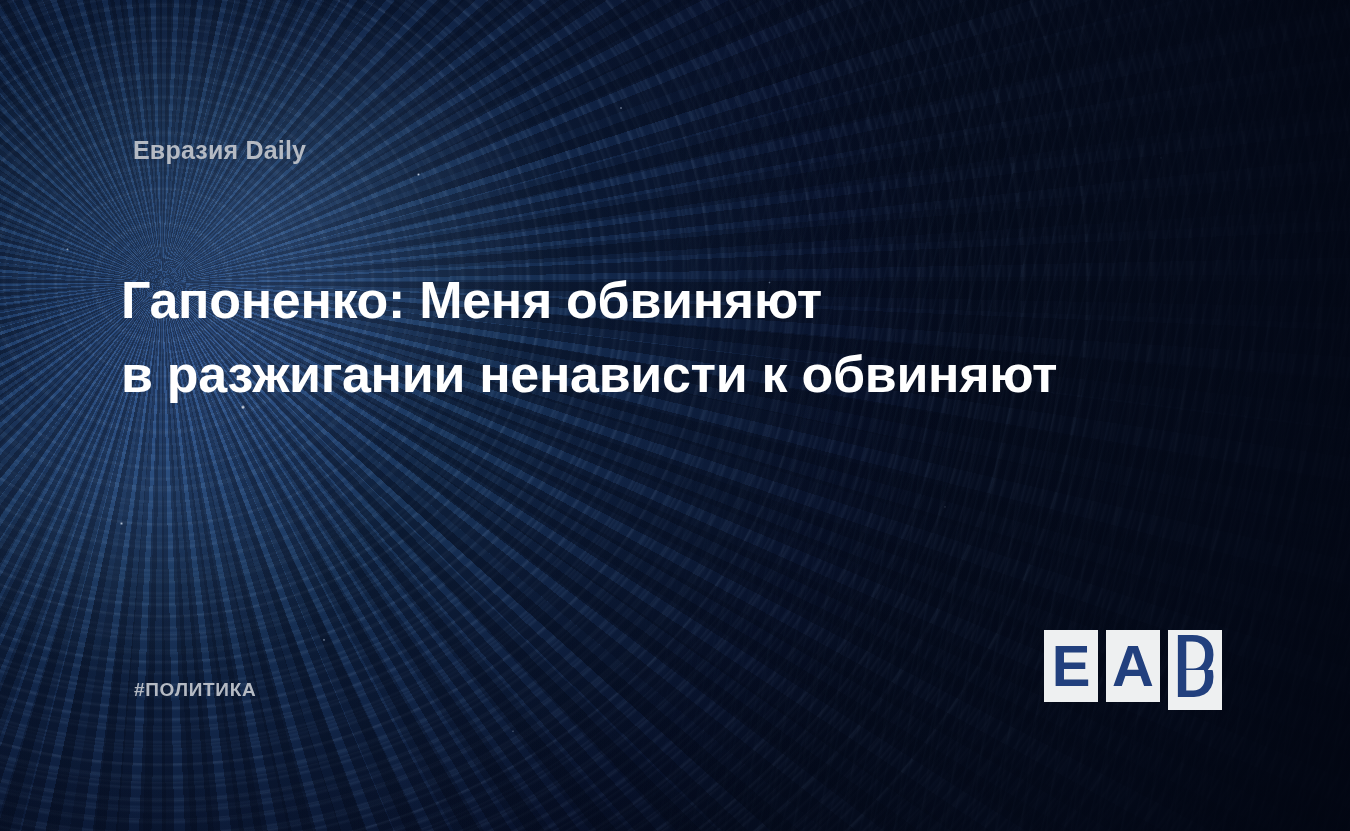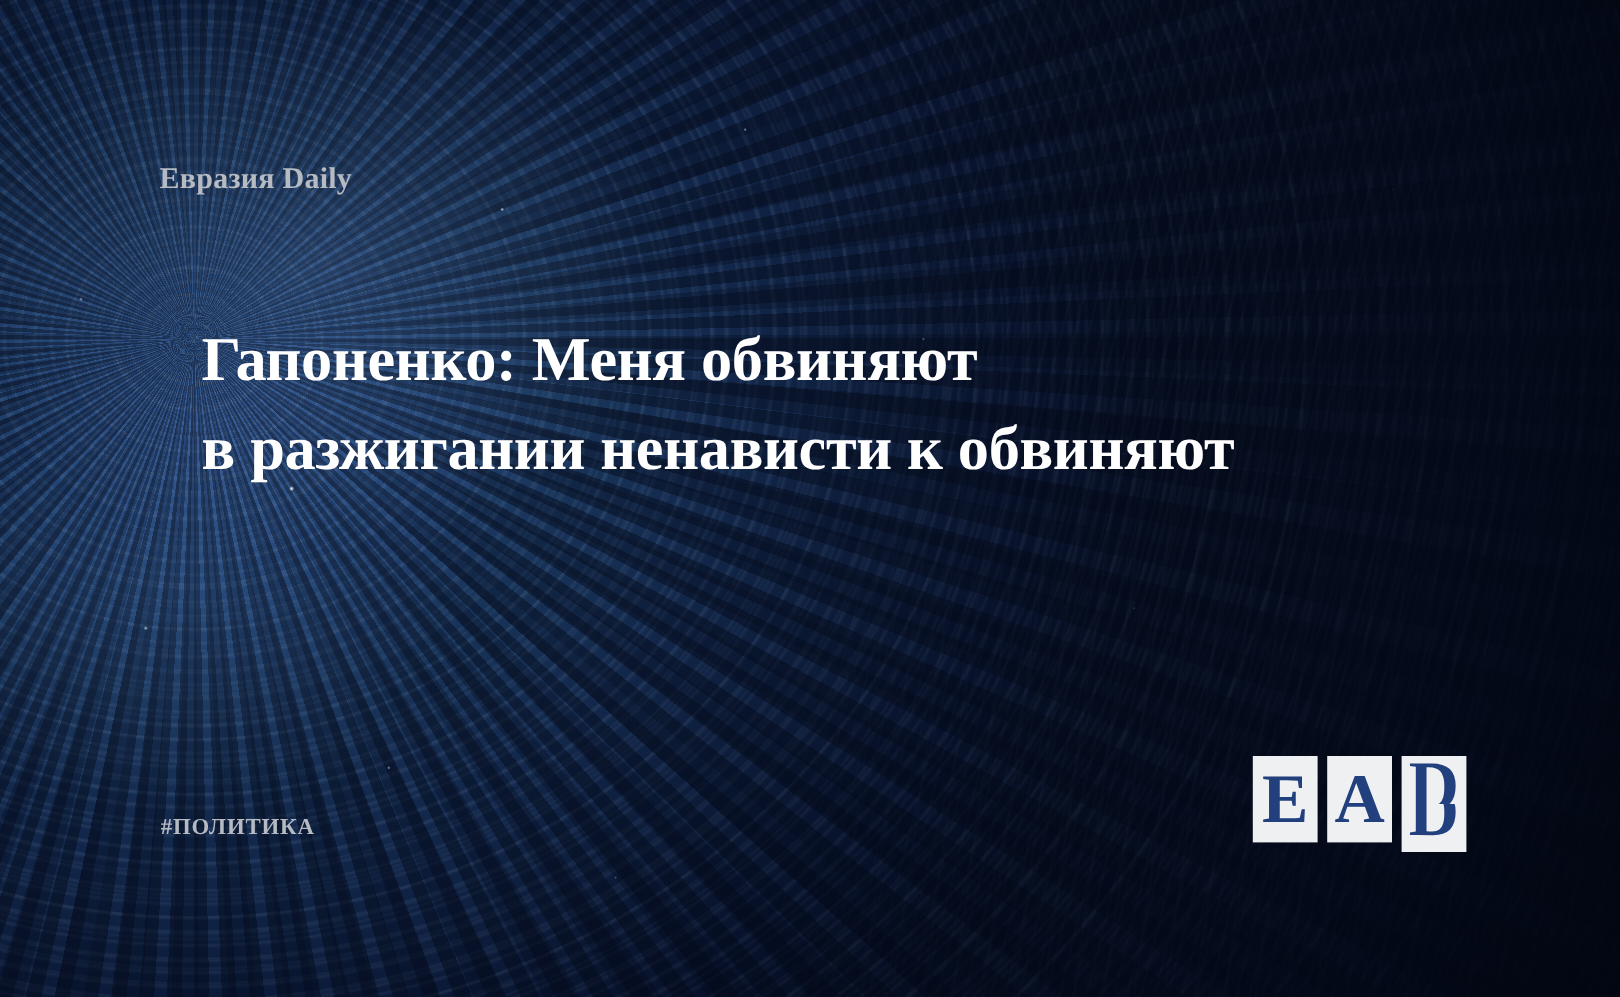--- a/index.html
+++ b/index.html
@@ -7,21 +7,21 @@
     margin: 0;
     padding: 0;
     background: #05112b;
   }
 
   .card {
     position: relative;
     width: 1350px;
     height: 831px;
     overflow: hidden;
-    font-family: Liberation Serif, serif;
+    font-family: Liberation Sans, sans-serif;
     background-color: #0a1a3c;
     -webkit-font-smoothing: antialiased;
   }
 
   
   .bg-layer {
     position: absolute;
     inset: 0;
     pointer-events: none;
   }
@@ -141,30 +141,29 @@
     top: 136px;
     font-size: 25px;
     font-weight: 700;
     letter-spacing: 0.2px;
     color: #b5bac3;
     white-space: nowrap;
   }
 
   .headline {
     position: absolute;
-    left: 131px;
+    left: 121px;
     top: 264px;
     width: 1030px;
     margin: 0;
     font-size: 52px;
     font-weight: 700;
     line-height: 1.42;
     letter-spacing: -0.3px;
     color: #ffffff;
-    padding-left: 37px;
   }
   .headline .hl-line {
     display: block;
     white-space: nowrap;
   }
 
   .topic-tag {
     position: absolute;
     left: 134px;
     top: 679px;

